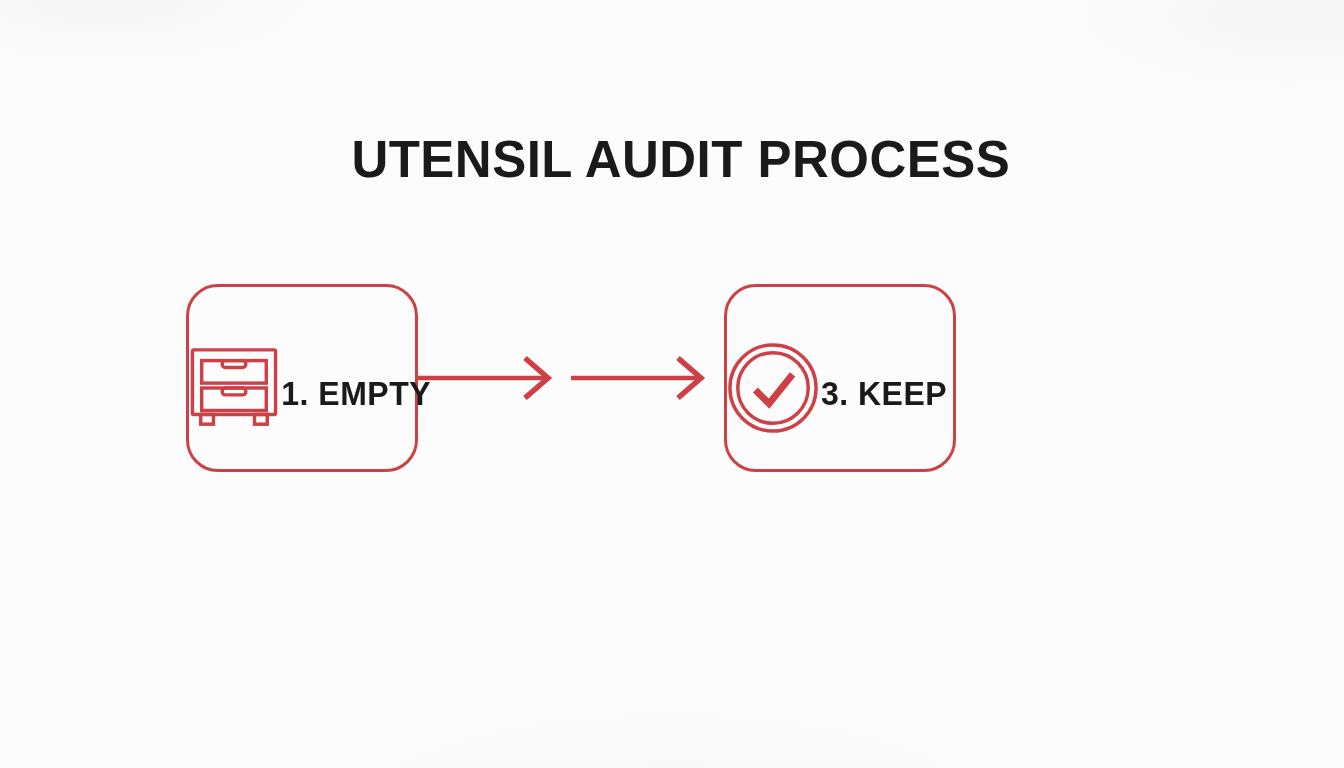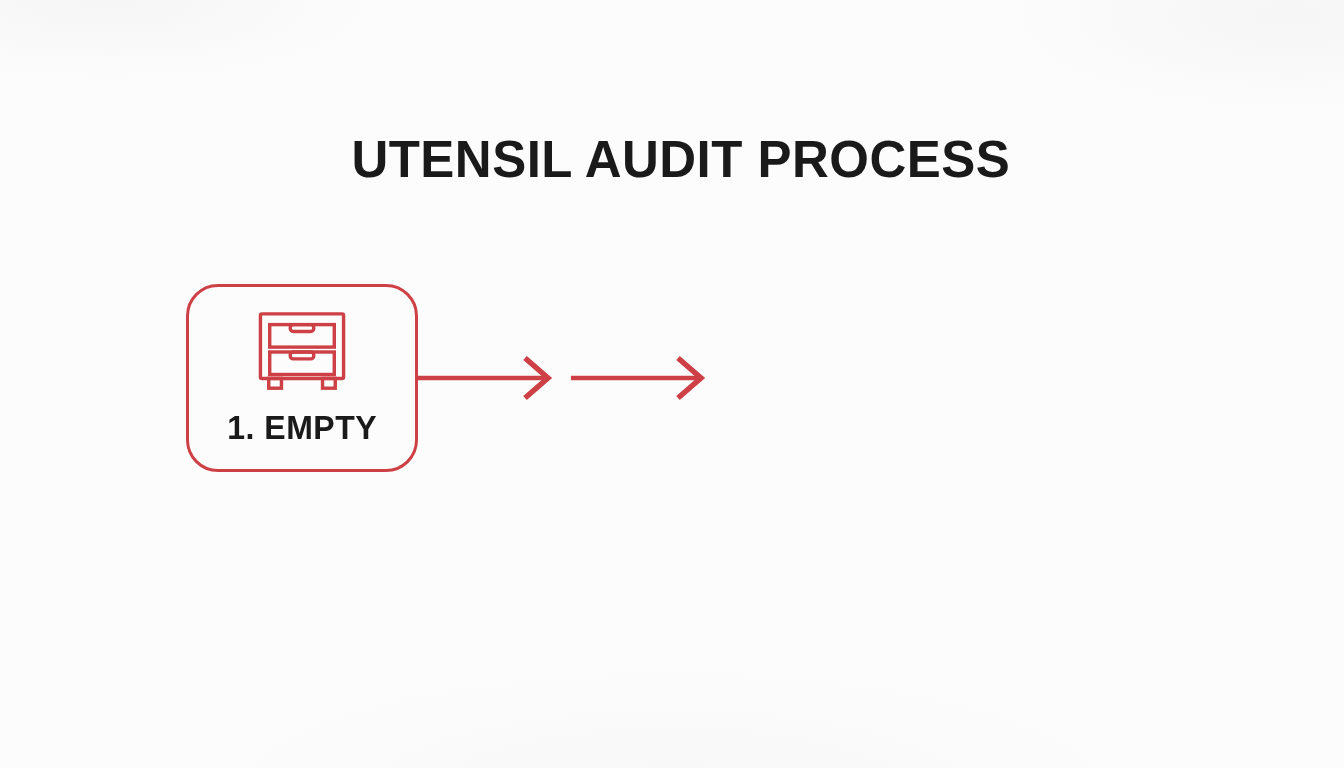--- a/index.html
+++ b/index.html
@@ -45,21 +45,21 @@
     left: 186px;
     display: flex;
     align-items: stretch;
   }
   .step {
     width: 232px;
     height: 188px;
     border: 3px solid var(--accent);
     border-radius: 32px;
     display: flex;
-    flex-direction: column;
+    flex-direction: row;
     align-items: center;
     padding-top: 20px;
     background: transparent;
   }
   .icon-wrap {
     height: 90px;
     display: flex;
     align-items: center;
     justify-content: center;
   }
@@ -116,15 +116,25 @@
     </div>
 
 
     <div class="connector">
       <svg width="153" height="56" viewBox="0 0 153 56" class="stroke-icon">
         <line x1="0" y1="28" x2="127" y2="28" stroke-width="4.5"></line>
         <polyline points="107,8 130,28 107,48" stroke-width="5.5"></polyline>
       </svg>
     </div>
 
+    <div class="step">
+      <div class="icon-wrap">
+        <svg width="92" height="92" viewBox="0 0 94 94" class="stroke-icon" stroke-width="3.5">
+          <circle cx="47" cy="47" r="44"></circle>
+          <circle cx="47" cy="47" r="36"></circle>
+          <polyline points="29,49 43,63 67,33" stroke-width="7"></polyline>
+        </svg>
+      </div>
+      <div class="step-label">3. KEEP</div>
+    </div>
 
   </div>
 </div>
 
 </body></html>

